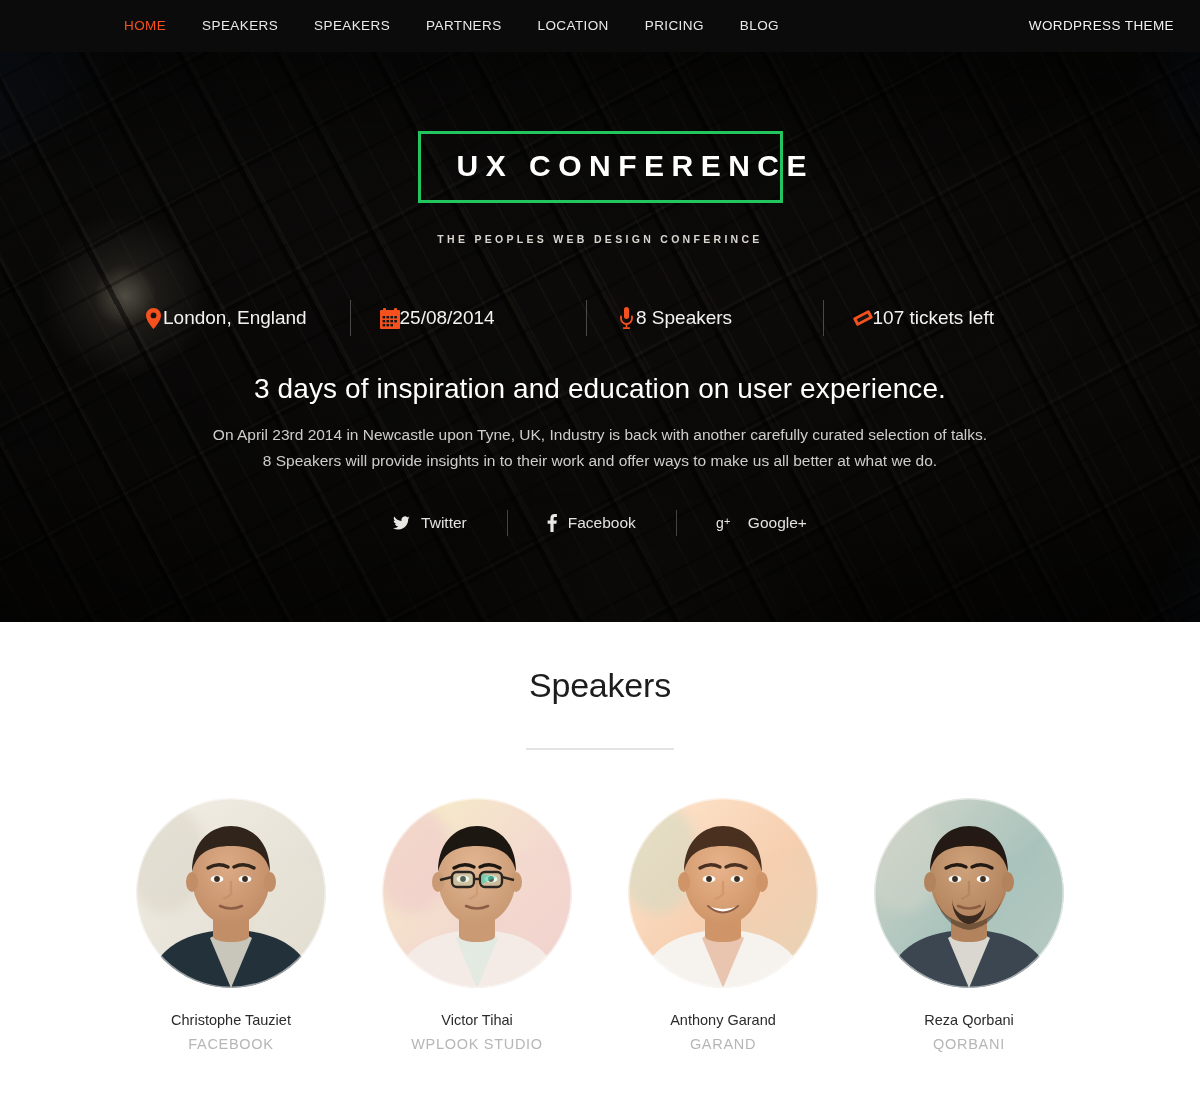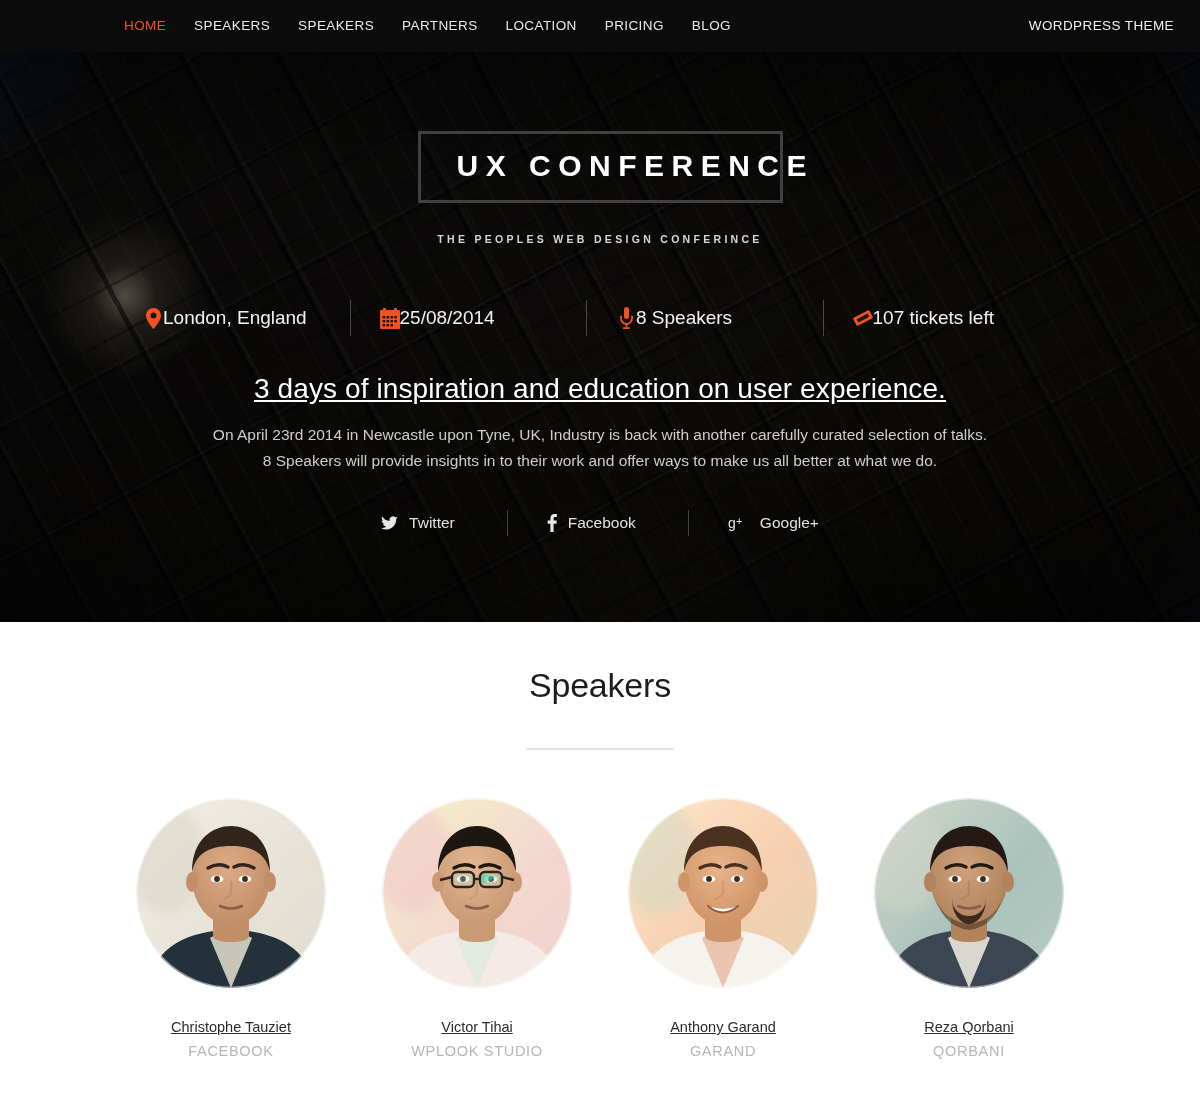--- a/index.html
+++ b/index.html
@@ -17,21 +17,21 @@
     height:52px;
     background:#0b0b0c;
     display:flex;
     align-items:stretch;
     z-index:30;
   }
   .nav-left {
     display:flex;
     align-items:flex-end;
     margin-left:110px;
-    gap:0px;
+    gap:8px;
   }
   .nav-link {
     color:#e9e9e9;
     font-size:13.5px;
     letter-spacing:0.4px;
     text-decoration:none;
     padding:0 14px;
     line-height:52px;
     white-space:nowrap;
     cursor:pointer;
@@ -121,21 +121,21 @@
     z-index:5;
     width:100%;
     height:100%;
     display:flex;
     flex-direction:column;
     align-items:center;
   }
 
   .logo-box {
     margin-top:79px;
-    border:3px solid #404040;
+    border:3px solid #22c55e;
     padding:17px 36px 19px;
     width:365px;
     text-align:center;
   }
   .logo-text {
     color:#ffffff;
     font-size:30px;
     font-weight:bold;
     letter-spacing:7.5px;
     line-height:1;
@@ -178,36 +178,34 @@
   .info-icon svg { display:block; }
   .info-text { color:#f2f2f2; font-size:19px; white-space:nowrap; }
 
   .hero-h1 {
     margin-top:44px;
     color:#ffffff;
     font-size:28px;
     font-weight:normal;
     letter-spacing:0.1px;
     text-align:center;
-    text-decoration:underline;
   }
   .hero-p {
     margin-top:17px;
     color:#cfcdc9;
     font-size:15.5px;
     line-height:1.68;
     text-align:center;
     max-width:900px;
   }
 
   .social-row {
     margin-top:40px;
     display:flex;
     align-items:center;
-    gap:12px;
   }
   .social-item {
     display:flex;
     align-items:center;
     gap:11px;
     padding:0 40px;
     position:relative;
     color:#e3e1de;
     font-size:15.5px;
     text-decoration:none;
@@ -252,24 +250,23 @@
   .speaker-card { width:218px; text-align:center; cursor:pointer; }
   .avatar {
     width:190px; height:190px;
     border-radius:50%;
     margin:0 auto;
     overflow:hidden;
     position:relative;
   }
   .avatar svg { display:block; width:190px; height:190px; }
   .sp-name {
-    margin-top:31px;
+    margin-top:24px;
     font-size:14.5px;
     color:#2b2b2b;
-    text-decoration:underline;
   }
   .sp-role {
     margin-top:8px;
     font-size:14.5px;
     color:#b6b6b6;
     letter-spacing:0.7px;
   }
 </style>
 </head>
 <body>

